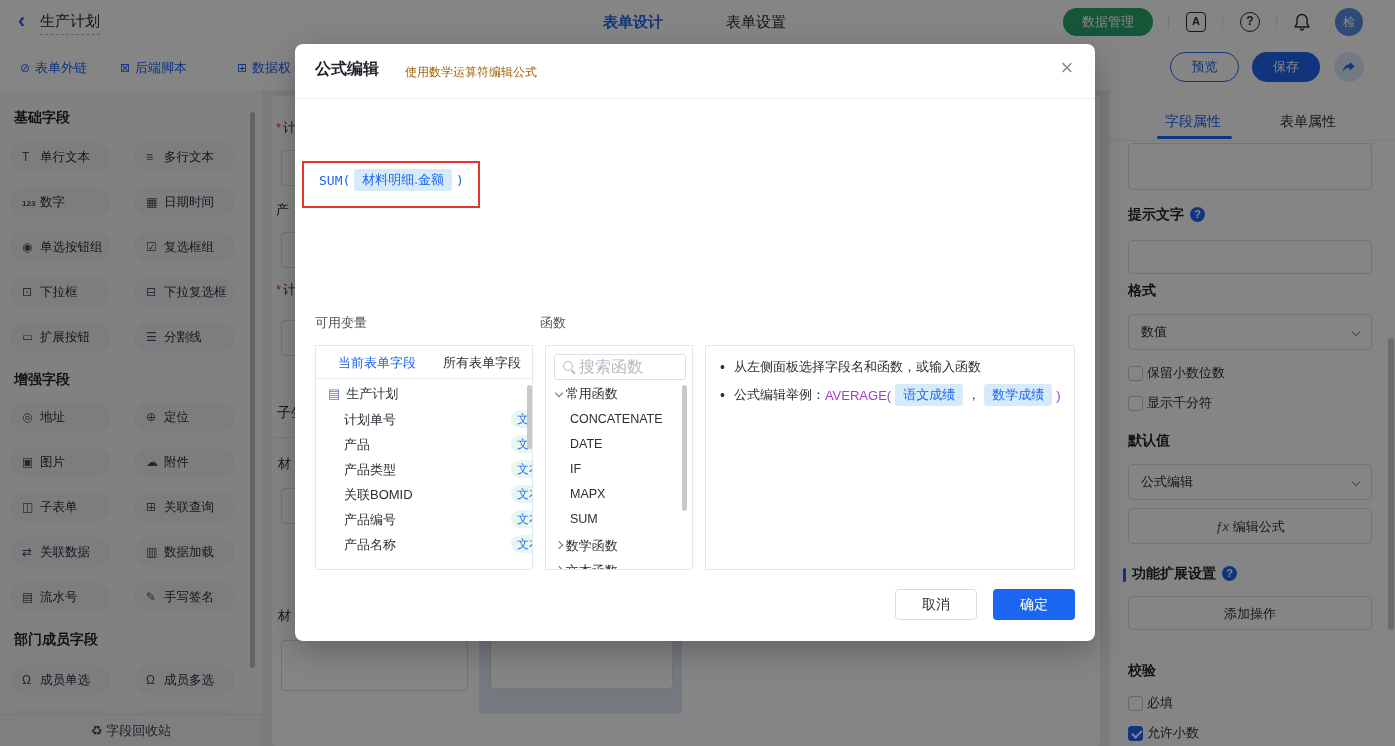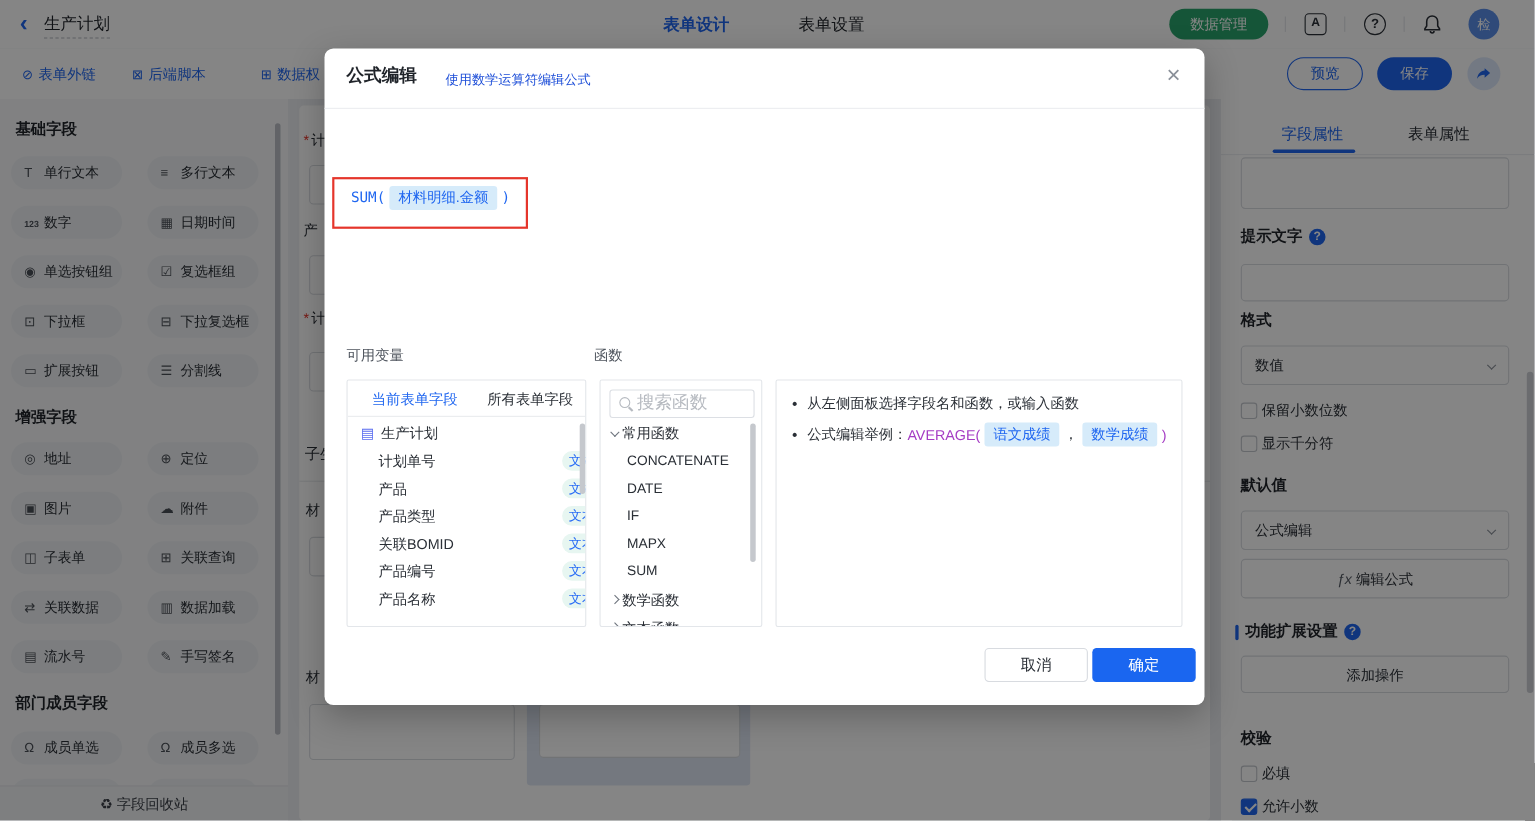--- a/index.html
+++ b/index.html
@@ -55,21 +55,21 @@
   .cbrow{position:absolute;left:18px;font-size:13px;color:#2a2f36;display:flex;align-items:center;gap:4px}
   .cb{width:15px;height:15px;border:1px solid #c3c7cd;border-radius:3px;background:#fff;display:inline-block;flex:none}
   .cb.checked{background:#1f66f0;border-color:#1f66f0;position:relative}
   .cb.checked::after{content:"";position:absolute;left:4.5px;top:1.5px;width:4px;height:8px;border:solid #fff;border-width:0 2px 2px 0;transform:rotate(45deg)}
   .helpq{display:inline-block;width:15px;height:15px;border-radius:50%;background:#1f66f0;color:#fff;font-size:11px;text-align:center;line-height:15px;margin-left:6px;vertical-align:1px}
   .extbar{position:absolute;left:13px;width:3px;height:14px;background:#1f66f0;border-radius:2px}
   
   .overlay{position:absolute;left:0;top:0;width:1395px;height:746px;background:rgba(0,0,0,0.48);z-index:10}
   .modal{position:absolute;left:295px;top:44px;width:800px;height:597px;background:#fff;border-radius:8px;z-index:20;box-shadow:0 10px 30px rgba(0,0,0,.25)}
   .mtitle{position:absolute;left:20px;top:15px;font-size:16px;font-weight:bold;color:#1f2329}
-  .msub{position:absolute;left:110px;top:20px;font-size:12px;color:#1d4ed8}
+  .msub{position:absolute;left:110px;top:20px;font-size:12px;color:#a16207}
   .mclose{position:absolute;left:756px;top:8px;width:32px;height:32px;font-size:22px;color:#8a9099;text-align:center;line-height:32px}
   .mhdiv{position:absolute;left:0;top:54px;width:800px;height:1px;background:#ebedf0}
   .fbox{position:absolute;left:20px;top:79px;width:760px;height:187px;border:1px solid #ccd7e4;border-radius:2px;background:#fff}
   .fstrip{position:absolute;left:0;top:0;width:100%;height:37px;background:#e4f1fc;line-height:37px;padding-left:16px;font-size:13px;color:#2a2f36}
   .fline{position:absolute;left:24px;top:125px;font-family:"DejaVu Sans Mono",monospace;font-size:13px;color:#1f66f0;display:flex;align-items:center}
   .chip{background:#d6ebfa;color:#1f66f0;border-radius:3px;padding:2px 8px;margin:0 4px;font-family:"Liberation Sans","DejaVu Sans",sans-serif;font-size:13px;white-space:nowrap}
   .redbox{position:absolute;left:7px;top:117px;width:178px;height:47px;border:2.5px solid #e5352b;z-index:5;pointer-events:none}
   .collabel{position:absolute;top:270px;font-size:13px;color:#4e545d}
   .panel{position:absolute;top:301px;height:225px;border:1px solid #e3e6ea;border-radius:2px;background:#fff;overflow:hidden}
   .vtabs{position:absolute;left:0;top:0;width:100%;height:33px;border-bottom:1px solid #e9ebee}
@@ -82,21 +82,21 @@
   .mag{position:absolute;left:8px;top:6px;width:13px;height:13px}
   .mag::before{content:"";position:absolute;width:8px;height:8px;border:1.5px solid #b6bac0;border-radius:50%;left:0;top:0}
   .mag::after{content:"";position:absolute;width:5px;height:1.5px;background:#b6bac0;transform:rotate(45deg);left:8px;top:10px}
   .chev{display:inline-block;width:6px;height:6px;border-right:1.5px solid #6e747d;border-bottom:1.5px solid #6e747d;transform:rotate(45deg);vertical-align:2px}
   .chev.r{transform:rotate(-45deg)}
   .chev.sel{position:absolute;right:12px;top:14px;border-color:#8a9099}
   .fnrow{font-size:12.5px}
   .tipline{position:absolute;left:14px;font-size:13px;color:#2a2f36;display:flex;align-items:center;white-space:nowrap}
   .dot{margin-right:9px;font-size:14px}
   .avgfunc{color:#a53cc4}
-  .mbtn{position:absolute;top:545px;width:94px;height:31px;border-radius:4px;text-align:center;line-height:29px;font-size:14px}
+  .mbtn{position:absolute;top:545px;width:82px;height:31px;border-radius:4px;text-align:center;line-height:29px;font-size:14px}
   .cancel{left:600px;background:#fff;border:1px solid #d8dbe0;color:#2a2f36}
   .confirm{left:698px;background:#1a66f0;color:#fff;line-height:31px}
 </style>
 </head>
 <body>
 
 <div id="app">
 
   <header class="topbar">
     <span class="back">‹</span>

